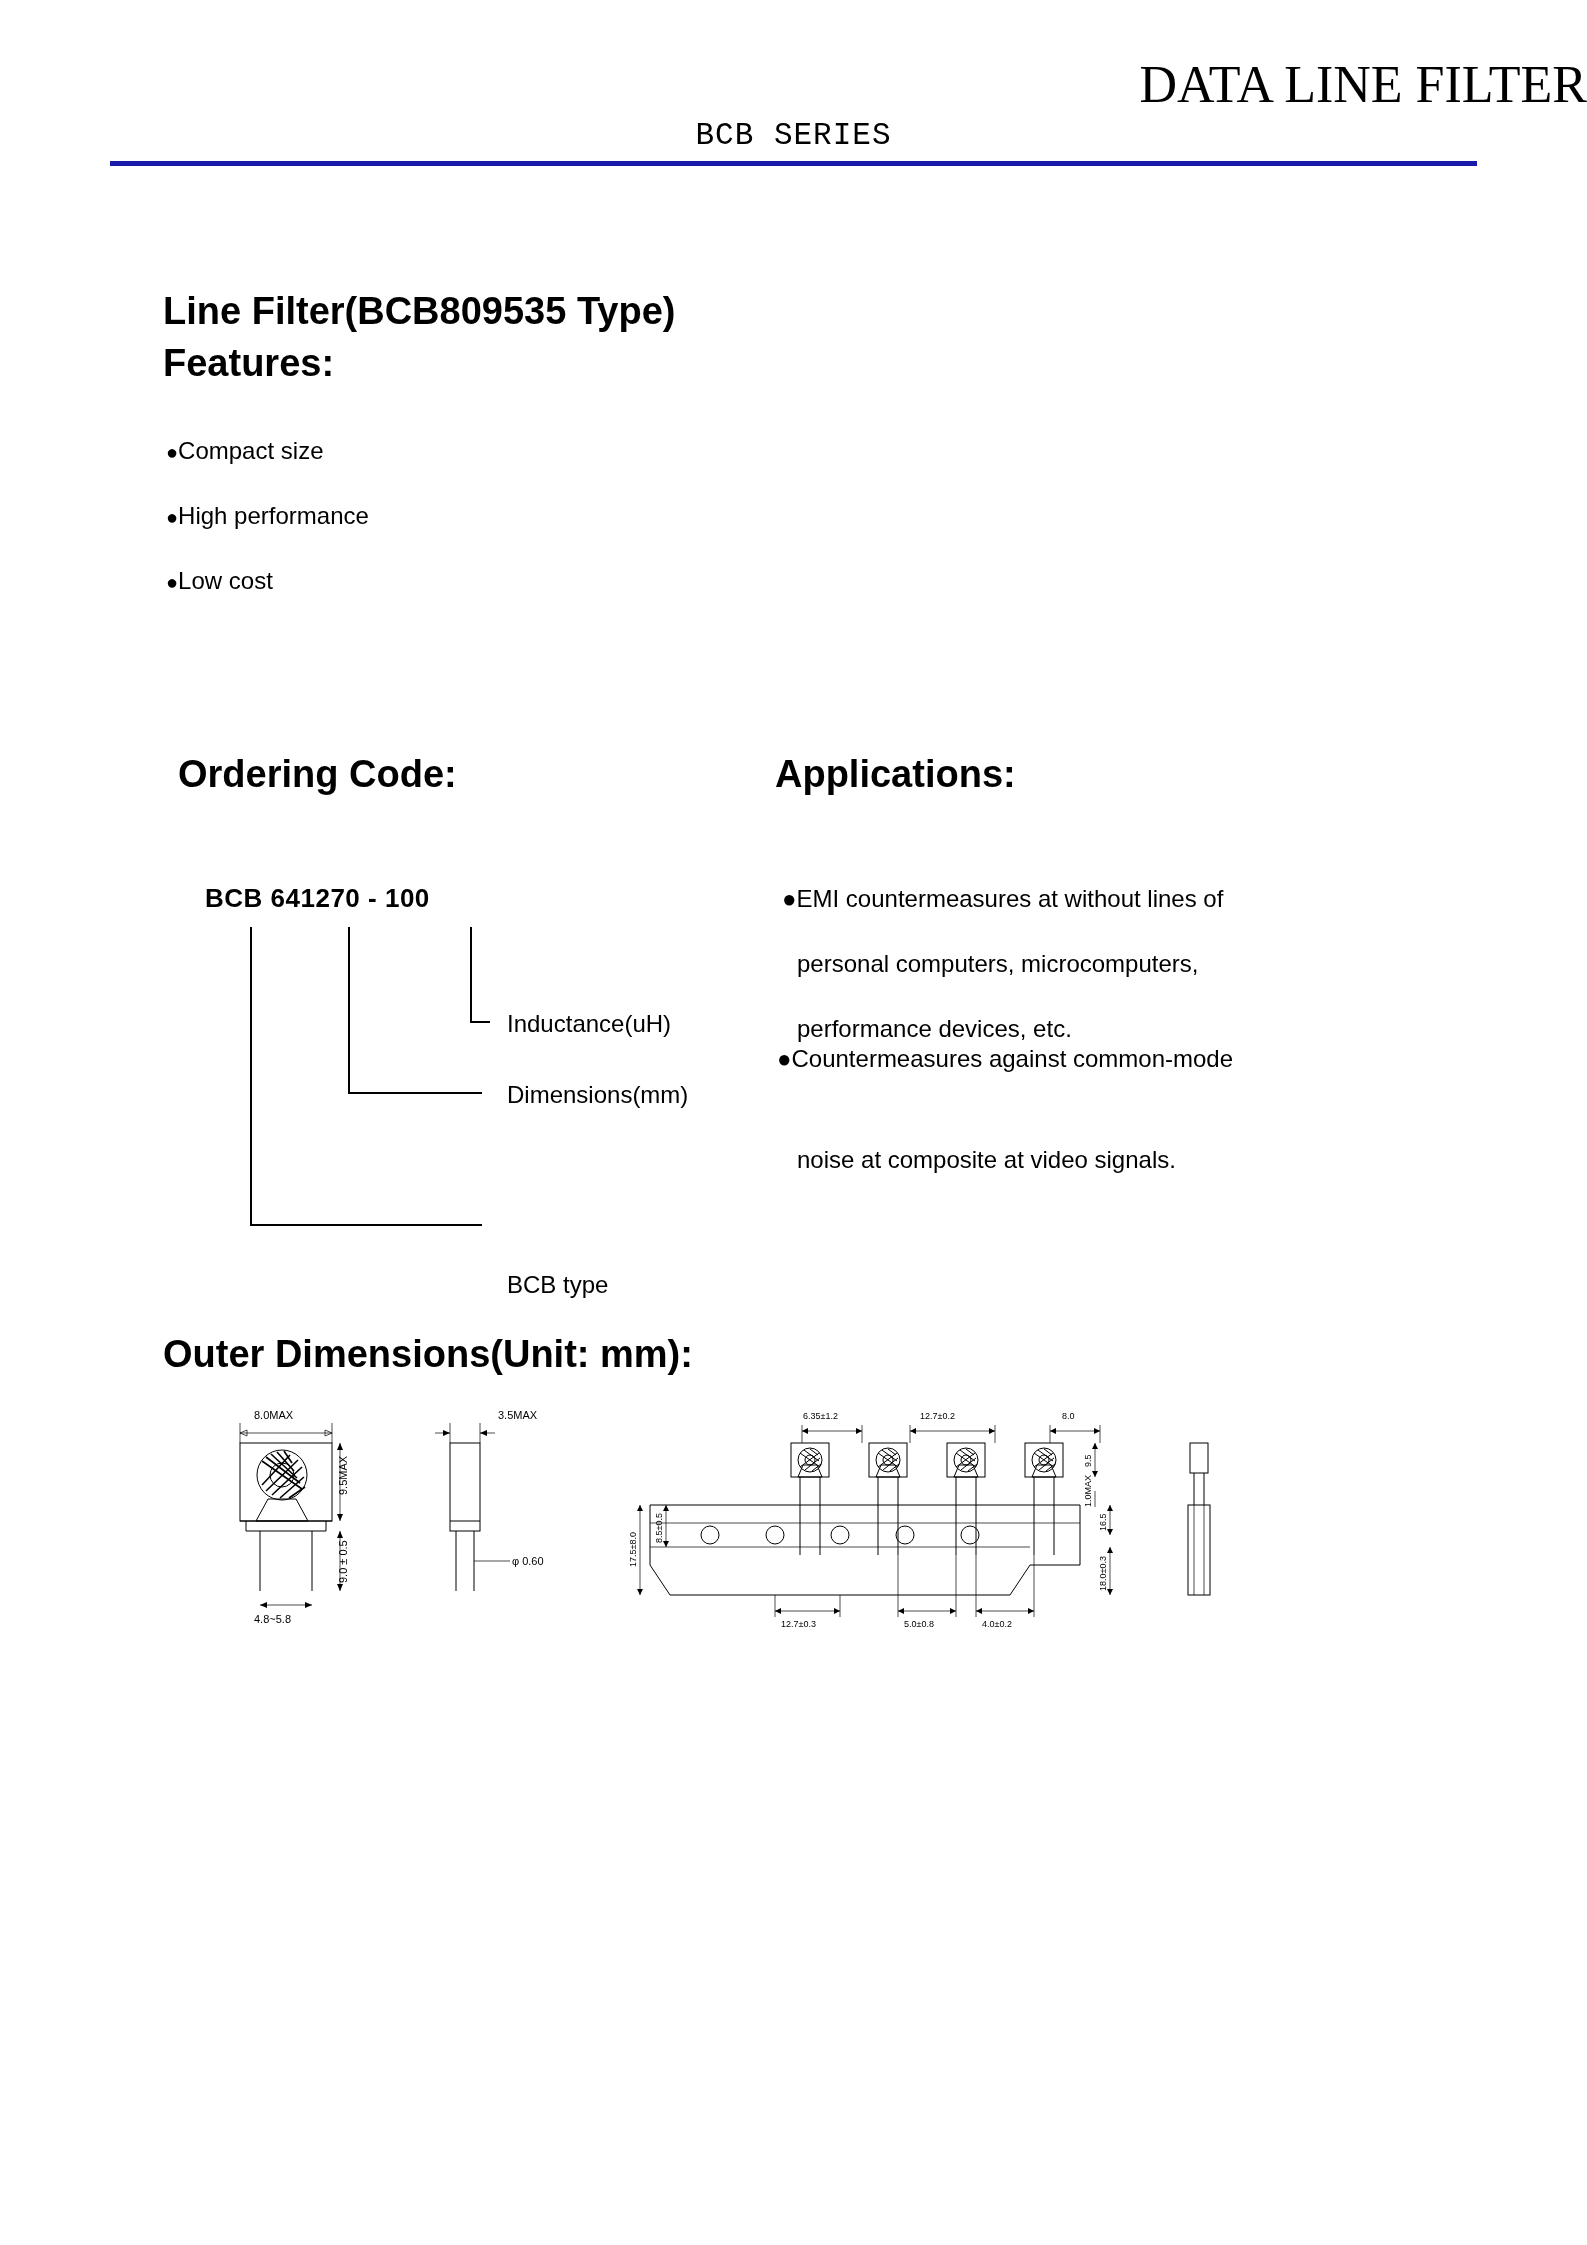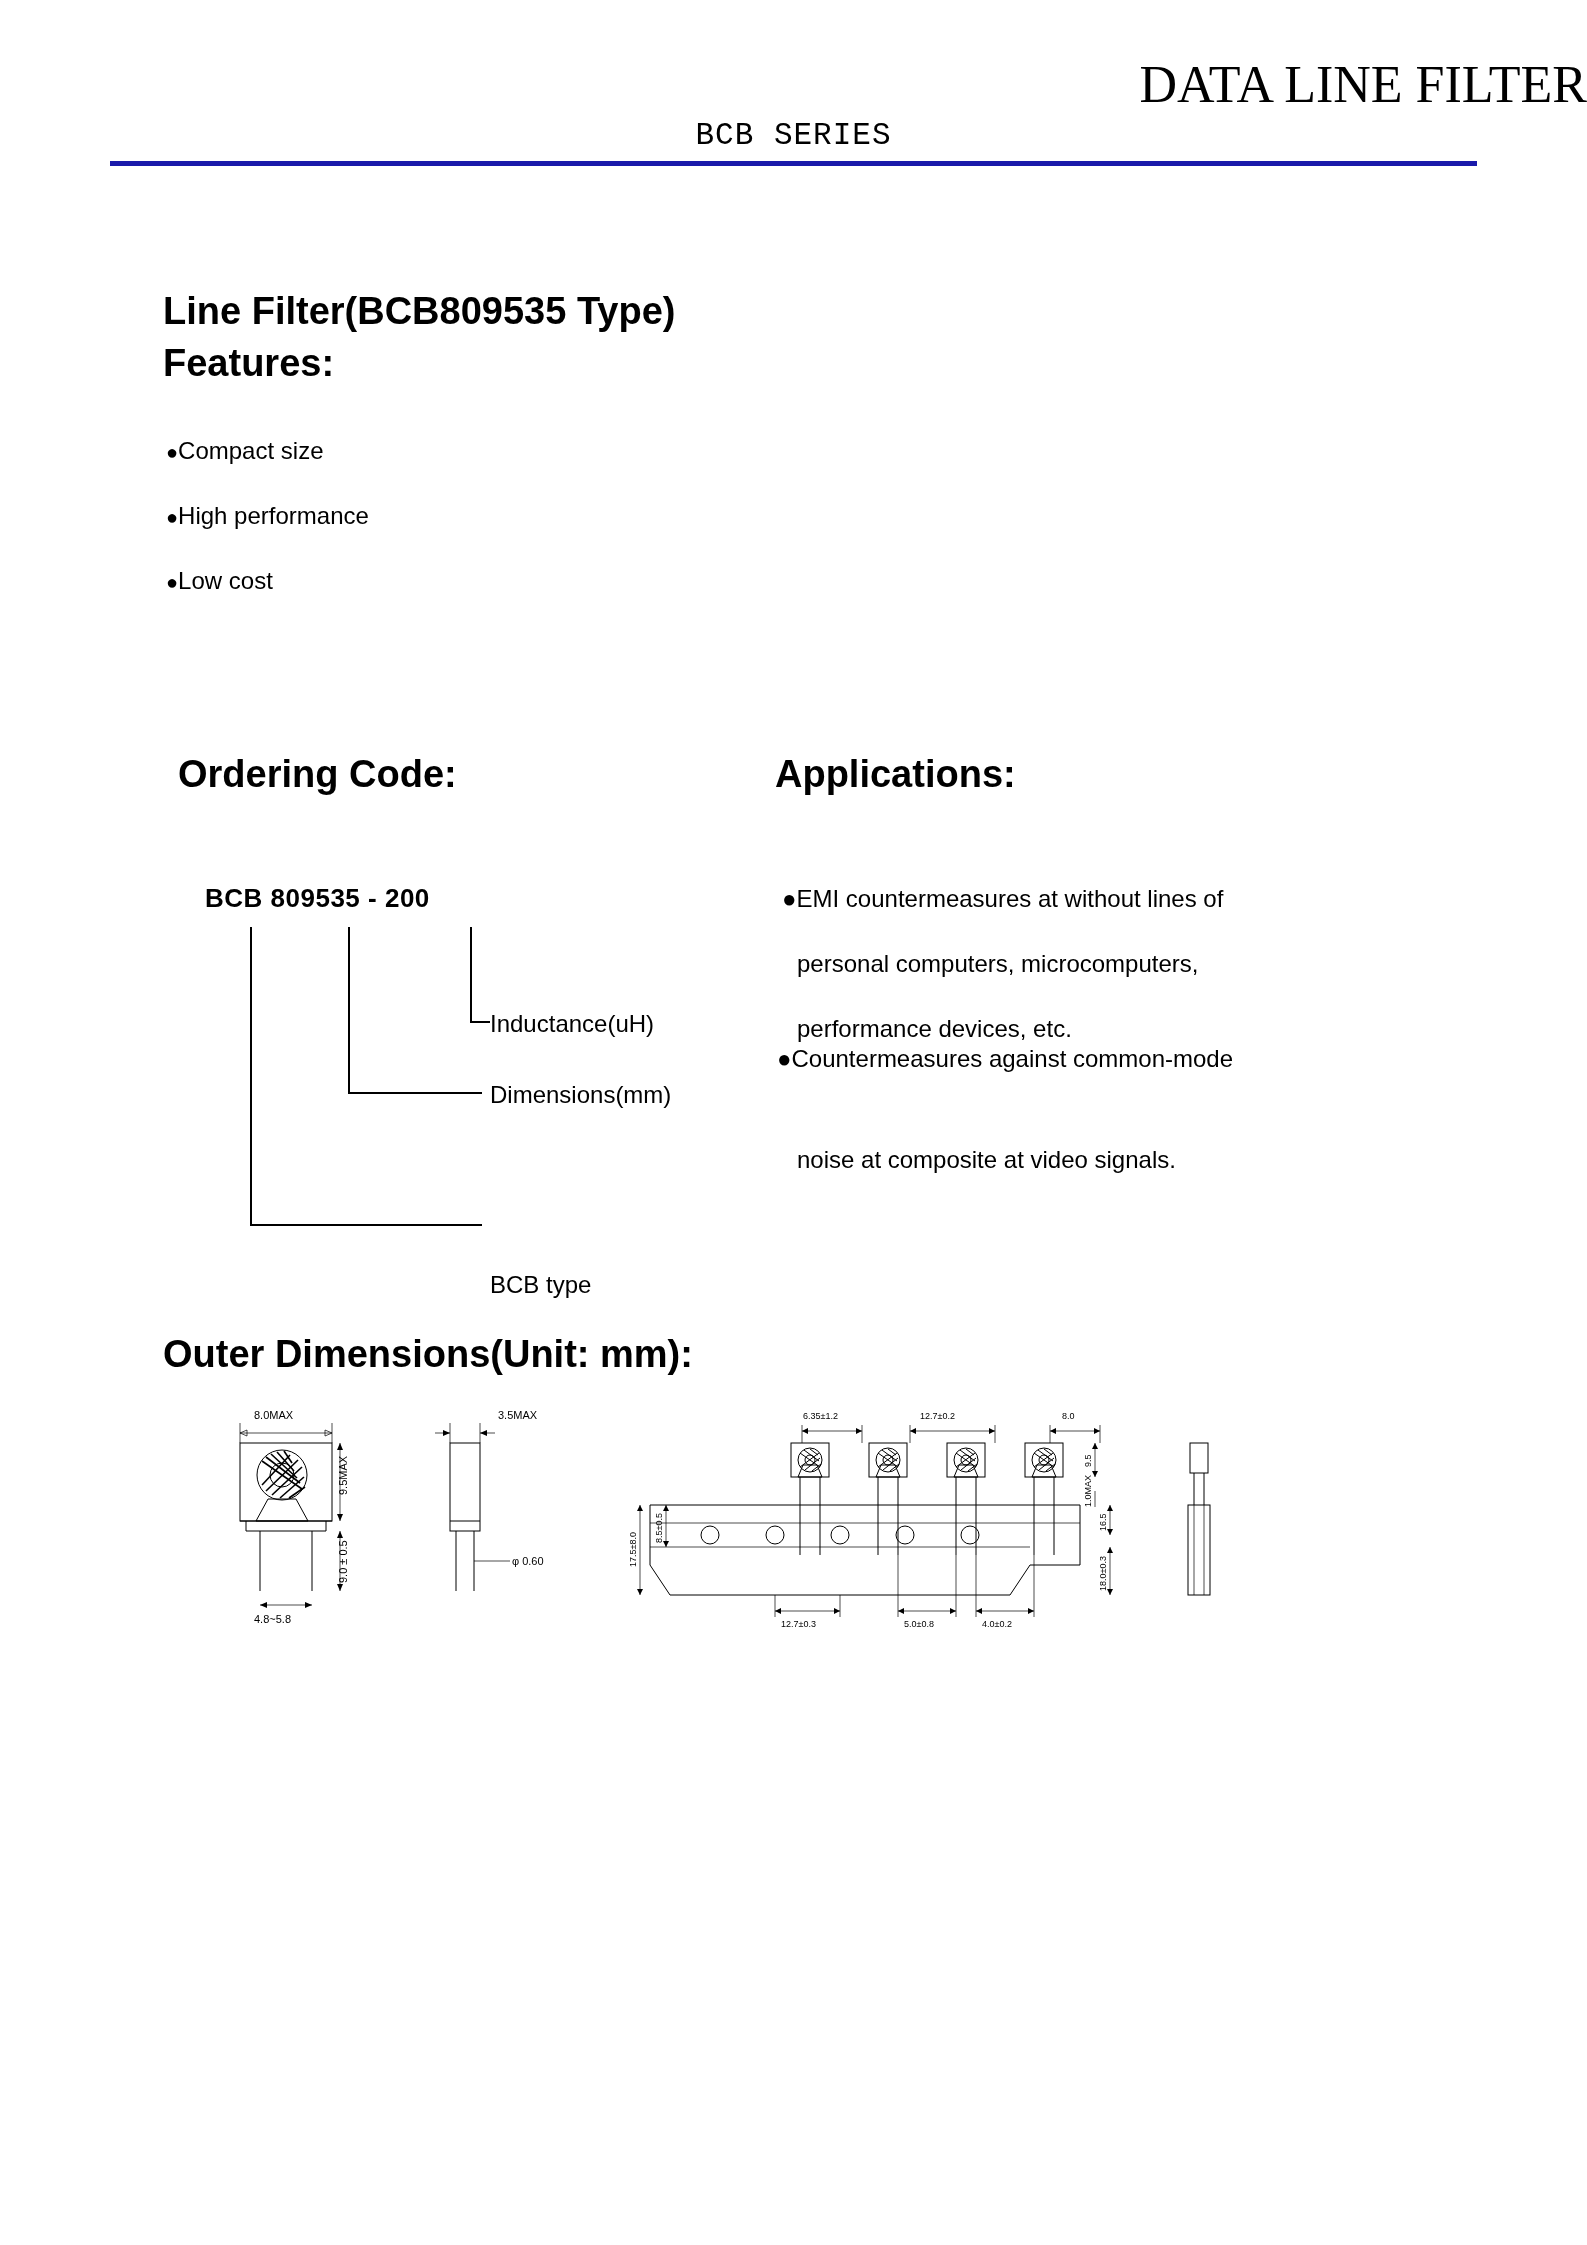--- a/index.html
+++ b/index.html
@@ -83,20 +83,21 @@
     left: 205px;
     top: 828px;
     font-size: 26px;
     font-weight: bold;
     letter-spacing: 0.5px;
   }
   .order-label {
     position: absolute;
     font-size: 24px;
     white-space: nowrap;
+    margin-left: 17px;
   }
   #label-inductance { left: 490px; top: 955px; }
   #label-dimensions { left: 490px; top: 1026px; }
   #label-bcbtype    { left: 490px; top: 1216px; text-align: right; }
 
   .vline {
     position: absolute;
     width: 2px;
     background: #000;
   }
@@ -158,21 +159,21 @@
   </div>
   <div class="feature-item" style="top:447px">
     <span class="bullet">●</span><span>High performance</span>
   </div>
   <div class="feature-item" style="top:512px">
     <span class="bullet">●</span><span>Low cost</span>
   </div>
 
   <div class="h-main" id="ordering-heading">Ordering Code:</div>
 
-  <div class="order-code">BCB   809535 - 200</div>
+  <div class="order-code">BCB   641270 - 100</div>
 
   <div class="vline" style="left:250px; top:872px; height:297px;"></div>
   <div class="hline" style="left:250px; top:1169px; width:232px;"></div>
 
   <div class="vline" style="left:348px; top:872px; height:165px;"></div>
   <div class="hline" style="left:348px; top:1037px; width:134px;"></div>
 
   <div class="vline" style="left:470px; top:872px; height:94px;"></div>
   <div class="hline" style="left:470px; top:966px; width:20px;"></div>
 

